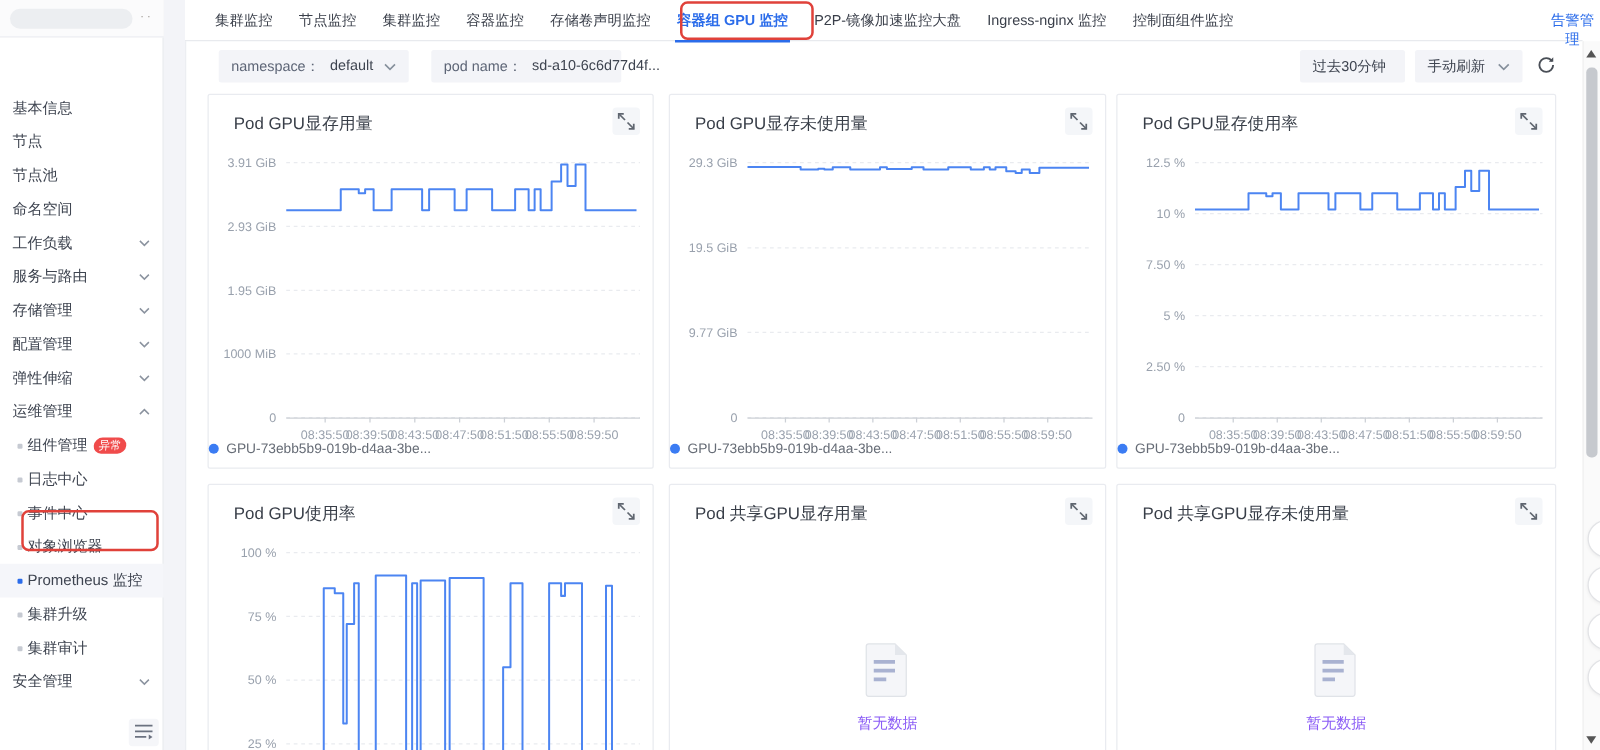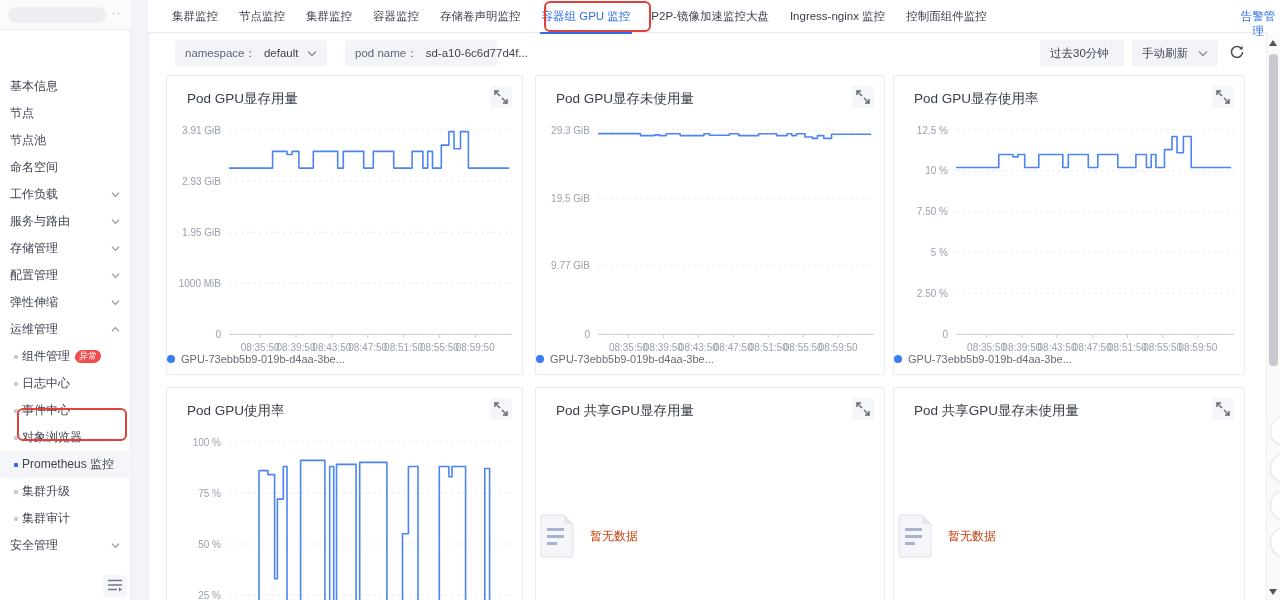--- a/index.html
+++ b/index.html
@@ -18,39 +18,39 @@
   .bullet{position:absolute;left:14px;top:12px;width:4px;height:4px;background:#c6cad2;border-radius:1px;}
   .side-item.active .bullet{background:#2b6cea;}
   .chev{position:absolute;right:11px;top:10px;width:9px;height:7px;}
   .badge{margin-left:5px;background:#f04b4b;color:#fff;font-size:9px;line-height:13px;padding:0 4px;border-radius:7px;transform:skewX(-6deg);}
   #collapse-btn{position:absolute;left:103px;top:575px;width:24px;height:22px;background:#f5f6f9;border:none;border-radius:3px;cursor:pointer;padding:3px 4px;}
 
   
   #main{position:absolute;left:148px;top:0;width:1118px;height:600px;background:#fff;border-left:1px solid #eceef2;box-sizing:border-box;}
   #tabbar{position:absolute;left:148px;top:0;width:1118px;height:33px;border-bottom:1px solid #e8eaee;box-sizing:border-box;display:flex;align-items:center;gap:21px;padding-left:24px;background:#fff;}
   .tab{font-size:11.5px;color:#3a3f4a;cursor:pointer;position:relative;white-space:nowrap;}
-  .tab.active{color:#2b6cea;}
+  .tab.active{color:#2b6cea;font-weight:bold;}
   .tab.active::after{content:'';position:absolute;left:-2px;right:-2px;bottom:-10px;height:2px;background:#2b6cea;}
   #alert-link{position:absolute;left:1236px;top:9px;font-size:11.5px;color:#2b6cea;cursor:pointer;background:none;border:none;padding:0;font-family:Liberation Serif, serif;}
 
   .pill{position:absolute;top:40px;height:26px;background:#f3f4f8;border-radius:2px;display:flex;align-items:center;font-size:11.5px;color:#3e4450;padding:0 10px;box-sizing:border-box;cursor:pointer;white-space:nowrap;}
   .pill .plabel{color:#5d6576;}
   .pill .pvalue{margin-left:8px;}
   .pill svg{margin-left:auto;}
   #refresh-btn{position:absolute;left:1226px;top:42px;width:22px;height:22px;border:none;background:none;cursor:pointer;padding:0;}
 
   
   .card{position:absolute;height:300px;background:#fff;border:1px solid #e9ebf0;border-radius:2px;box-sizing:border-box;}
   .card-title{position:absolute;left:20px;top:14px;font-size:13.5px;font-weight:500;color:#383e48;}
   .expand{position:absolute;right:10px;top:10px;width:22px;height:22px;background:#f4f6f9;border:none;border-radius:3px;cursor:pointer;padding:3px;}
   .chart-svg{position:absolute;left:0;top:0;}
   .chart-svg text.tick{font-size:10px;fill:#99a1ad;font-family:"Liberation Sans","DejaVu Sans",sans-serif;}
   .legend{position:absolute;left:0;bottom:9px;width:100%;display:flex;align-items:center;gap:6px;font-size:11px;color:#666c76;cursor:pointer;}
   .legend .dot{width:8px;height:8px;border-radius:50%;background:#3b7cf3;}
-  .empty{position:absolute;left:0;top:124px;width:100%;display:flex;flex-direction:row;align-items:center;gap:10px;font-size:12px;color:#c2410c;}
+  .empty{position:absolute;left:0;top:124px;width:100%;display:flex;flex-direction:column;align-items:center;gap:10px;font-size:12px;color:#8b5cf6;}
 
   
   #scrollbar{position:absolute;left:1266px;top:33px;width:14px;height:567px;background:#fafafa;border-left:1px solid #efefef;box-sizing:border-box;}
   #sb-up{position:absolute;left:1269px;top:40px;width:0;height:0;border-left:4px solid transparent;border-right:4px solid transparent;border-bottom:6px solid #555;cursor:pointer;}
   #sb-down{position:absolute;left:1269px;top:589px;width:0;height:0;border-left:4px solid transparent;border-right:4px solid transparent;border-top:6px solid #555;cursor:pointer;}
   #sb-thumb{position:absolute;left:1269px;top:54px;width:9px;height:312px;background:#c6c9ce;border-radius:4px;cursor:pointer;}
   .floater{position:absolute;left:1270px;width:28px;height:28px;background:#fff;border:1px solid #e2e3e6;border-radius:50%;box-shadow:0 1px 3px rgba(0,0,0,.06);cursor:pointer;z-index:6;}
 
   .red-box{position:absolute;border:2px solid #e0413a;border-radius:6px;z-index:50;pointer-events:none;}
 </style>

